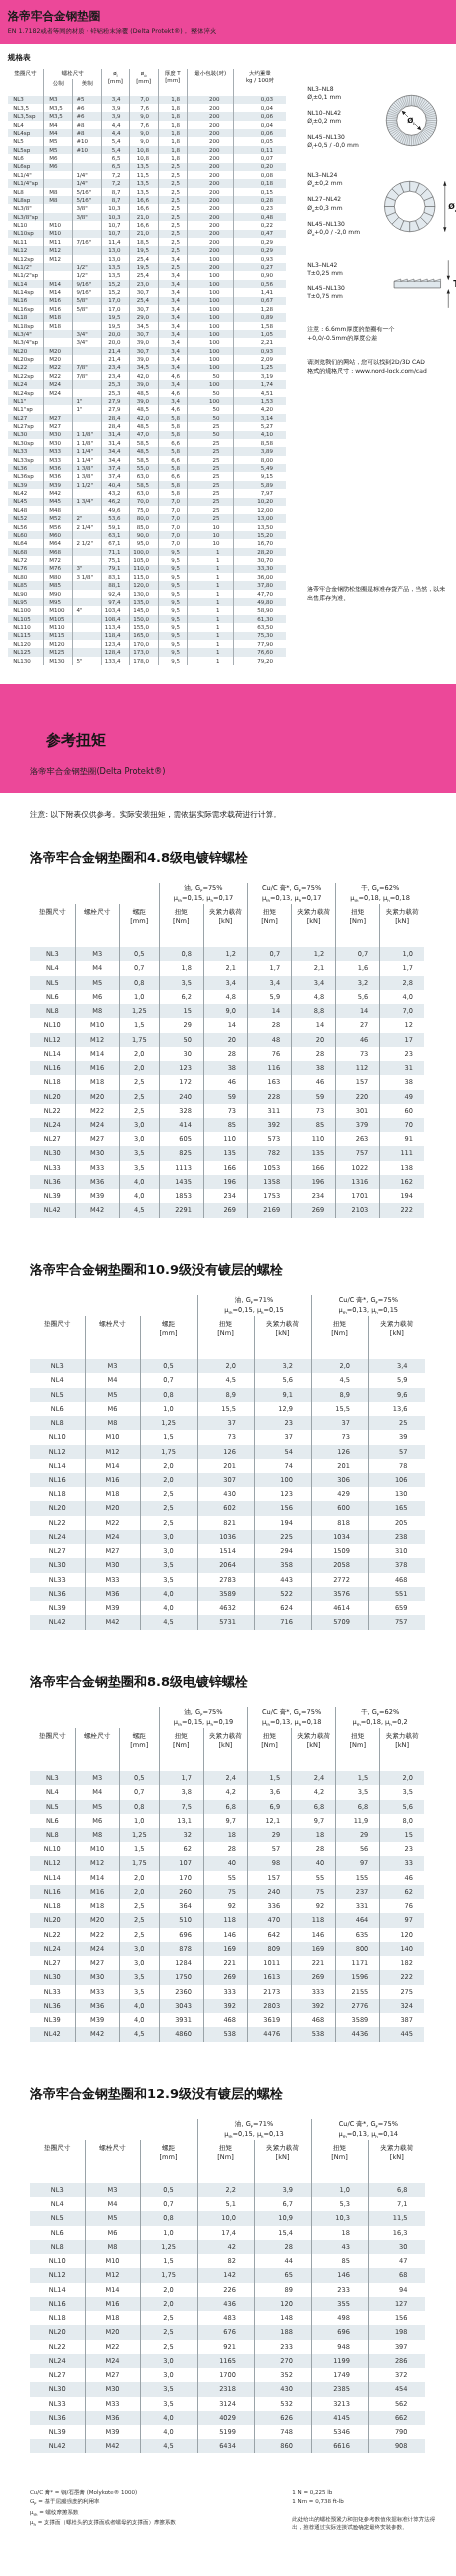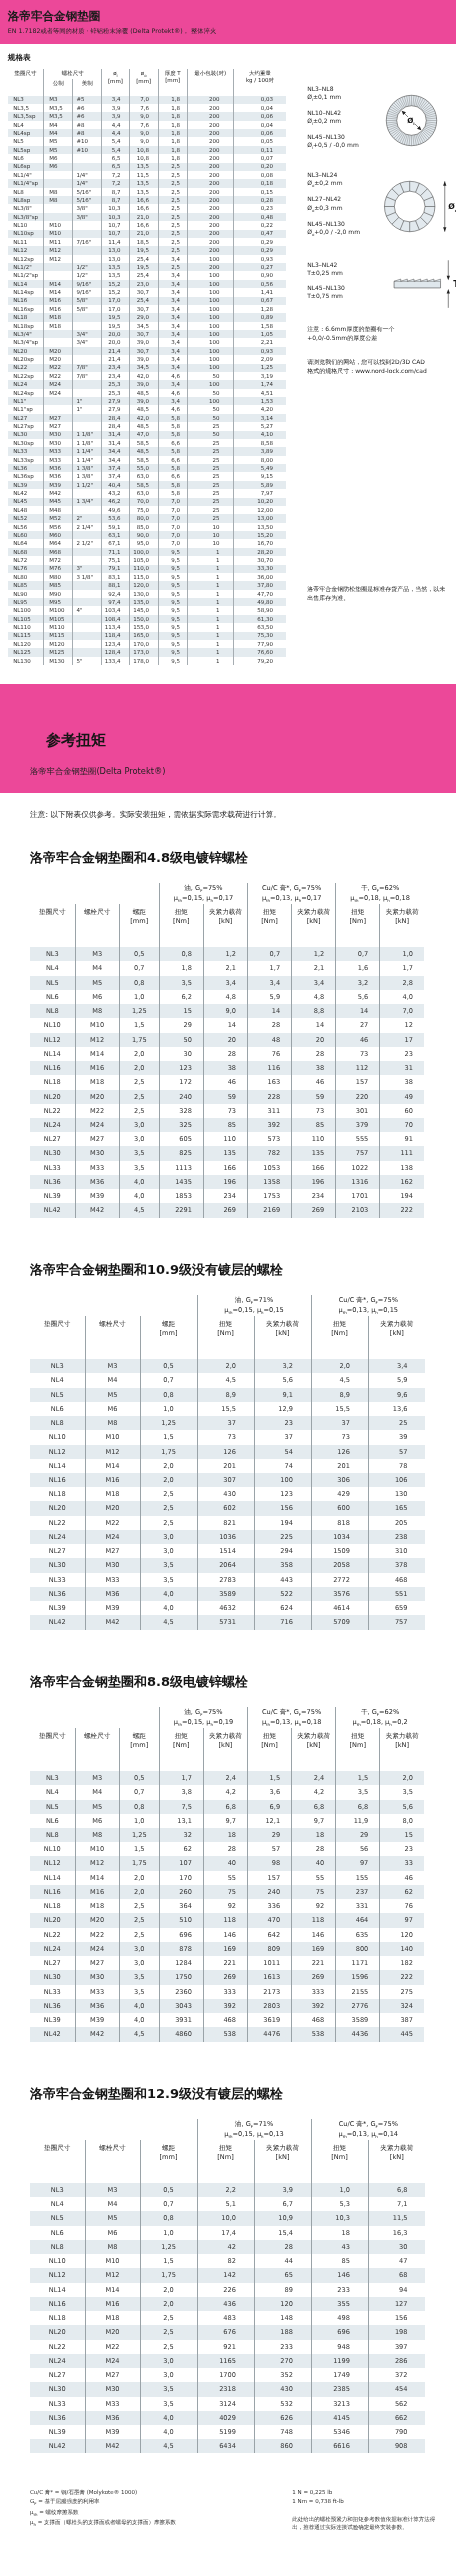--- a/index.html
+++ b/index.html
@@ -1144,36 +1144,36 @@
             <td>73</td>
             <td>311</td>
             <td>73</td>
             <td>301</td>
             <td>60</td>
           </tr>
           <tr>
             <td>NL24</td>
             <td>M24</td>
             <td>3,0</td>
-            <td>325</td>
+            <td>414</td>
             <td>85</td>
             <td>392</td>
             <td>85</td>
             <td>379</td>
             <td>70</td>
           </tr>
           <tr>
             <td>NL27</td>
             <td>M27</td>
             <td>3,0</td>
             <td>605</td>
             <td>110</td>
             <td>573</td>
             <td>110</td>
-            <td>555</td>
+            <td>263</td>
             <td>91</td>
           </tr>
           <tr>
             <td>NL30</td>
             <td>M30</td>
             <td>3,5</td>
             <td>825</td>
             <td>135</td>
             <td>782</td>
             <td>135</td>

